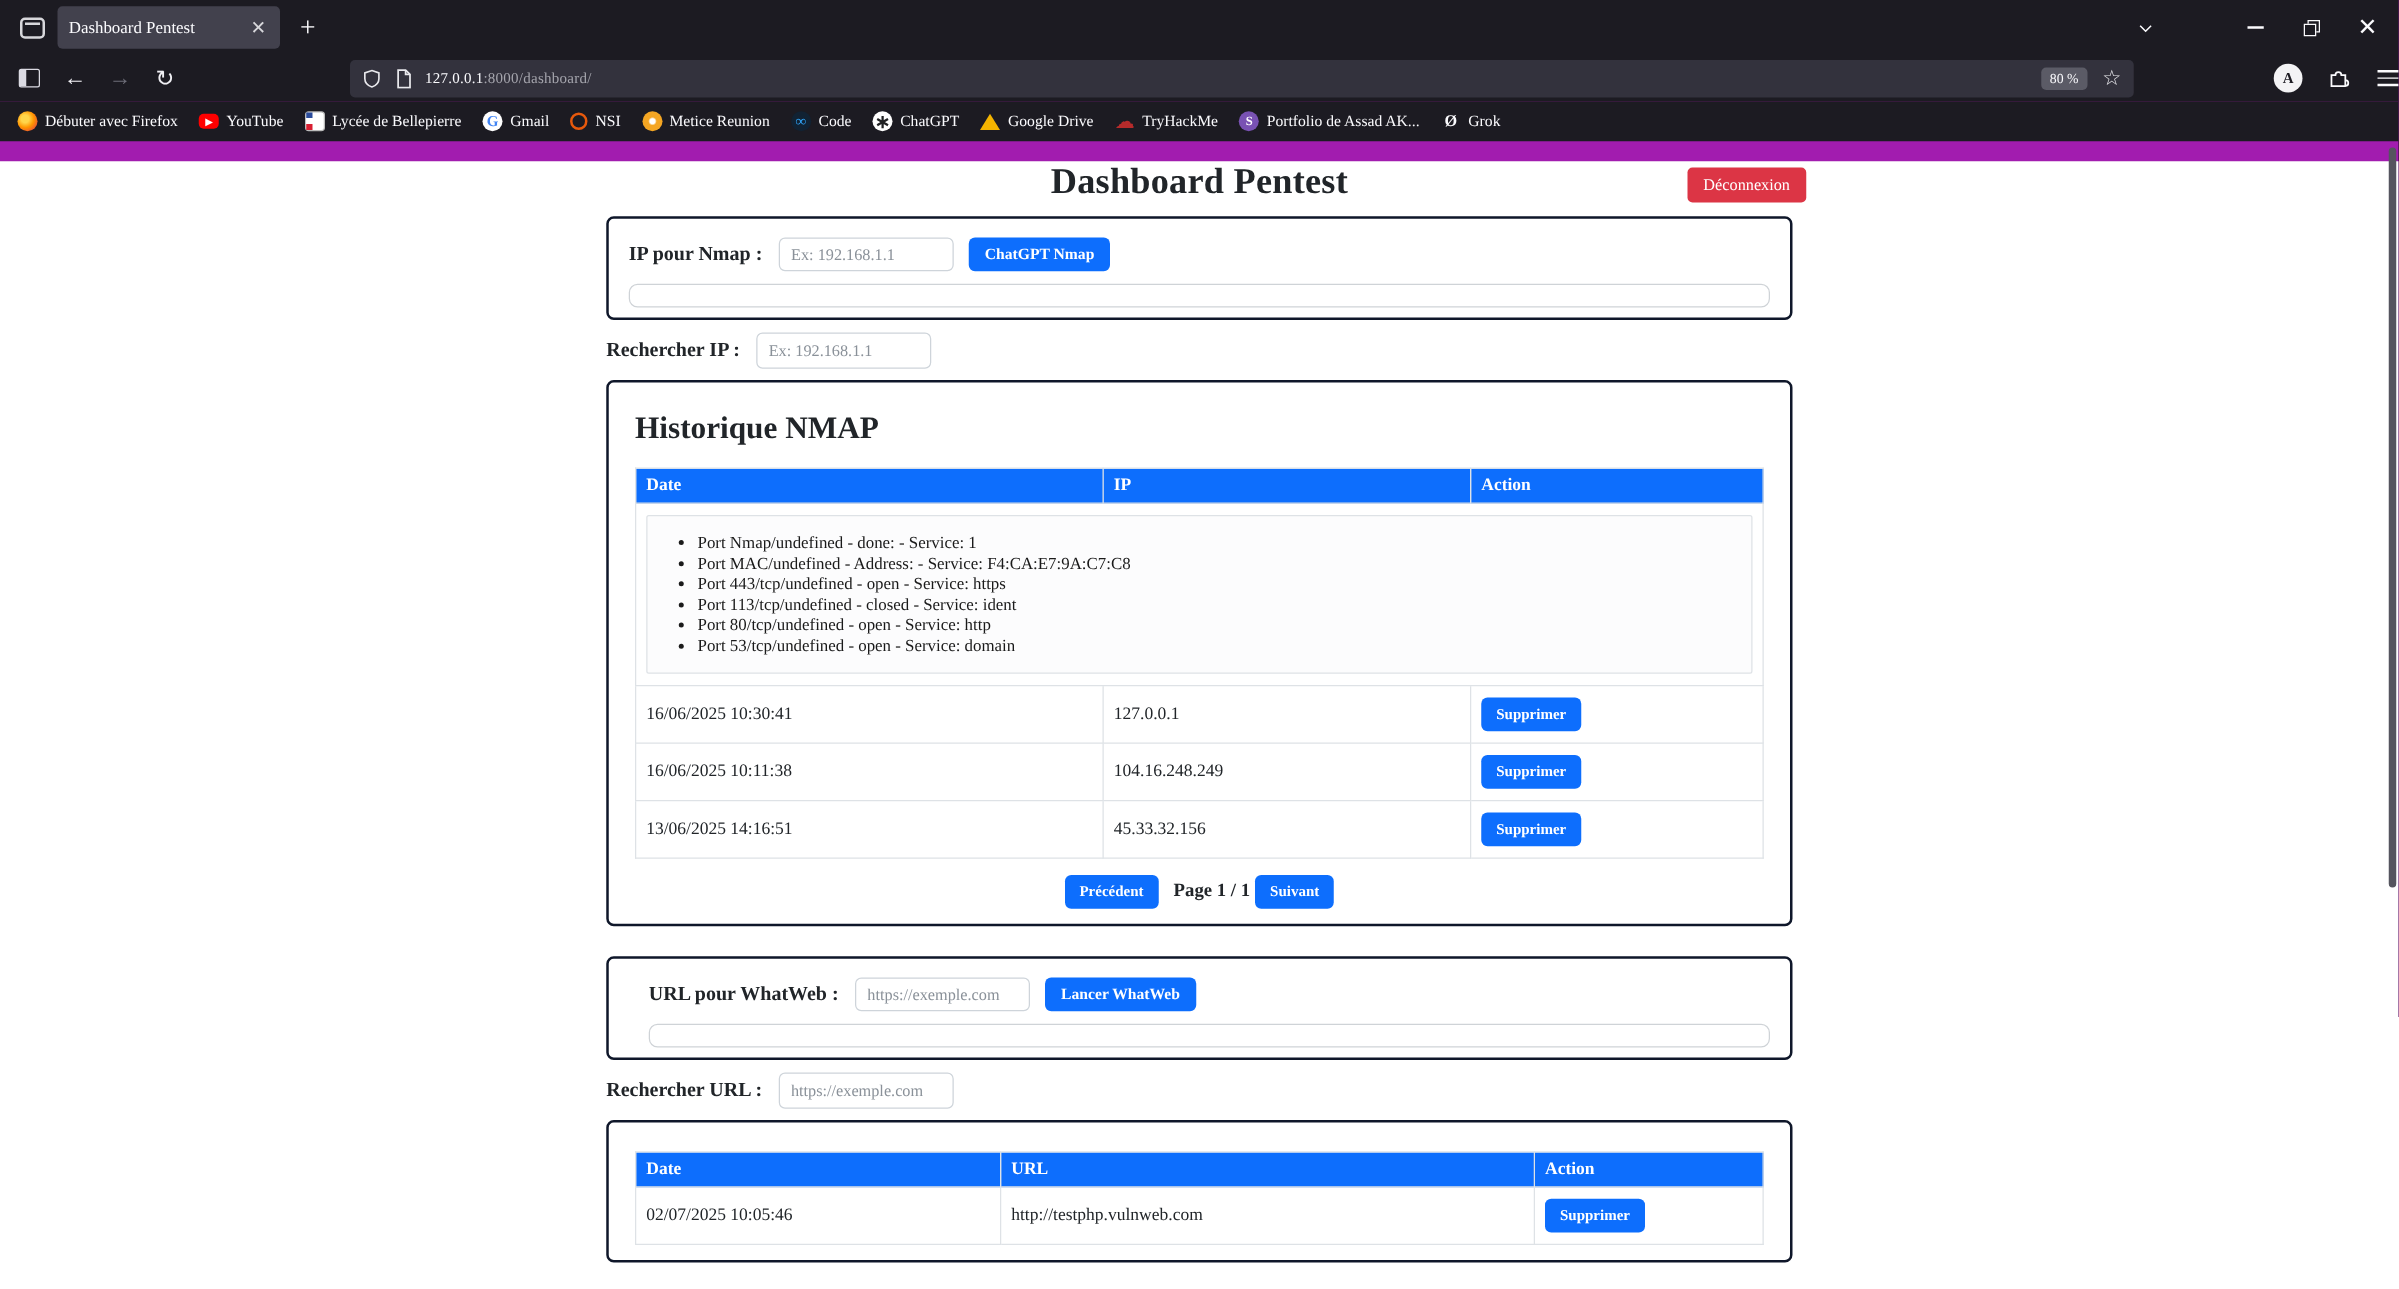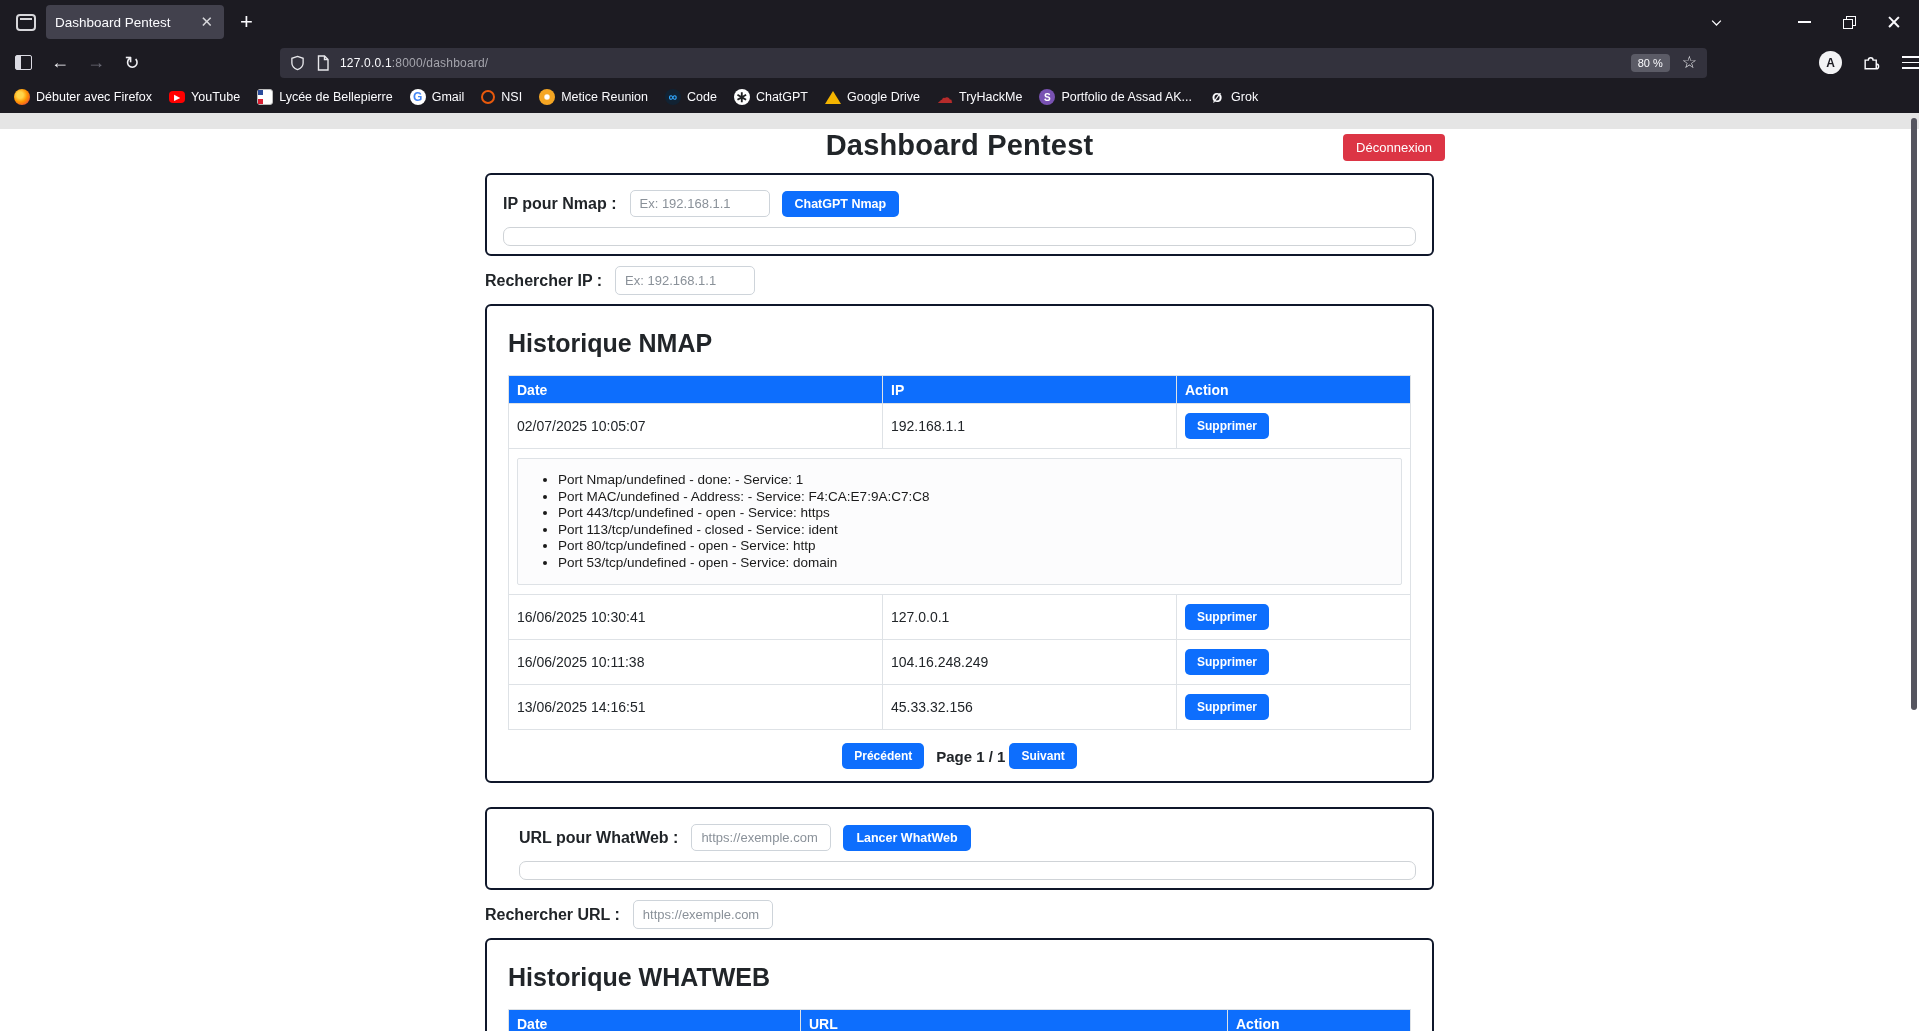--- a/index.html
+++ b/index.html
@@ -1,19 +1,19 @@
 <!DOCTYPE html>
 <html><head>
 <meta charset="utf-8">
 <style>
   * { margin:0; padding:0; box-sizing:border-box; }
   html,body { background:#000; }
   #screen {
     position:relative; width:1919px; height:1031px; overflow:hidden;
-    font-family:Liberation Sans, sans-serif; background:#e5e5e5;
+    font-family:Liberation Serif, serif; background:#a21caf;
   }
   
   .chrome { background:#1c1b22; color:#fbfbfe; }
   .tabbar { position:relative; height:44px; display:flex; align-items:center; }
   .fxview { width:20px; height:17px; border:2px solid #d7d7db; border-radius:4px; margin-left:16px; position:relative; }
   .fxview::after { content:""; position:absolute; left:2px; right:2px; top:2px; height:2px; background:#d7d7db; }
   .tab { margin-left:10px; width:178px; height:34px; background:#42414d; border-radius:4px;
          display:flex; align-items:center; padding:0 9px; font-size:13.5px; color:#fbfbfe; }
   .tab-title { flex:1; white-space:nowrap; overflow:hidden; }
   .tab-close { font-size:15px; color:#d7d7db; padding:0 2px; cursor:default; }
@@ -250,25 +250,20 @@
         <table class="hist">
           <thead>
             <tr>
               <th class="nmap-col-date">Date</th>
               <th class="nmap-col-ip">IP</th>
               <th>Action</th>
             </tr>
           </thead>
           <tbody>
             <tr>
-              <td>02/07/2025 10:05:07</td>
-              <td>192.168.1.1</td>
-              <td><button class="btn-sm">Supprimer</button></td>
-            </tr>
-            <tr>
               <td class="detail-cell" colspan="3">
                 <div class="detail-box">
                   <ul>
                     <li>Port Nmap/undefined - done: - Service: 1</li>
                     <li>Port MAC/undefined - Address: - Service: F4:CA:E7:9A:C7:C8</li>
                     <li>Port 443/tcp/undefined - open - Service: https</li>
                     <li>Port 113/tcp/undefined - closed - Service: ident</li>
                     <li>Port 80/tcp/undefined - open - Service: http</li>
                     <li>Port 53/tcp/undefined - open - Service: domain</li>
                   </ul>
@@ -307,21 +302,20 @@
         </div>
         <div class="output-bar"></div>
       </div>
 
       <div class="search-row">
         <span class="form-label">Rechercher URL :</span>
         <input class="text-input w140" type="text" placeholder="https://exemple.com" style="">
       </div>
 
       <div class="card card-history">
-        <div class="history-heading">Historique WHATWEB</div>
         <table class="hist">
           <thead>
             <tr>
               <th class="ww-col-date">Date</th>
               <th class="ww-col-url">URL</th>
               <th>Action</th>
             </tr>
           </thead>
           <tbody>
             <tr>

